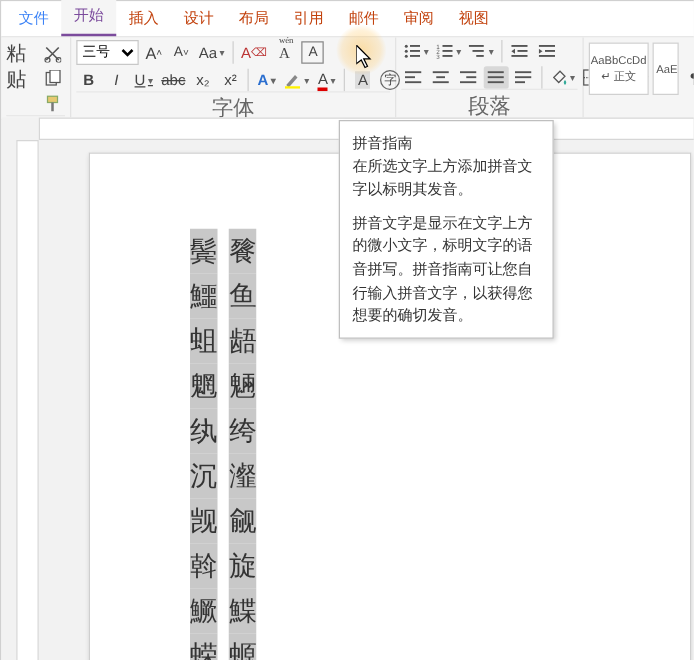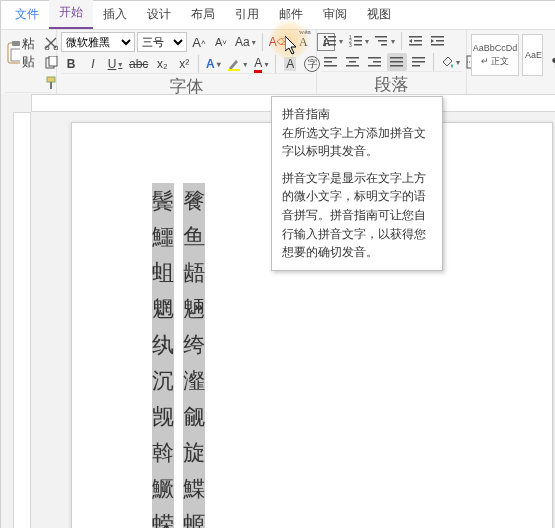--- a/index.html
+++ b/index.html
@@ -1,27 +1,27 @@
 <!DOCTYPE html>
 <html><head>
 <meta charset="utf-8">
 <style>
   html,body{margin:0;padding:0;font-family:"Microsoft YaHei","微软雅黑",sans-serif;font-size:12px;color:#333;background:#fff;overflow:hidden;}
   #frame{width:555px;height:528px;position:relative;background:#f3f3f3;border:1px solid #d0d0d0;}
   .tabs{height:28px;background:#fff;display:flex;align-items:flex-end;border-bottom:1px solid #e0e0e0;padding-left:4px;}
-  .tab{padding:6px 10px;color:#404040;cursor:pointer;}
+  .tab{padding:6px 10px;color:#c2410c;cursor:pointer;}
   .tab.active{color:#7b4b9c;border-bottom:2px solid #7b4b9c;background:#f5f5f5;}
   .ribbon{height:65px;background:#f5f5f5;display:flex;border-bottom:1px solid #d7d7d7;}
   .group{border-right:1px solid #e3e3e3;padding:2px 4px 0 4px;display:flex;flex-direction:column;justify-content:space-between;height:65px;box-sizing:border-box;}
   .group-label{font-size:17px;color:#666;text-align:center;padding:1px 0;border-top:1px solid #e8e8e8;}
   .group-body{flex:1;display:flex;align-items:flex-start;gap:2px;}
   .col{display:flex;flex-direction:column;gap:2px;}
   .row{display:flex;align-items:center;gap:2px;}
   .btn{min-width:16px;height:18px;display:flex;align-items:center;justify-content:center;padding:0 2px;border-radius:2px;cursor:pointer;color:#444;}
-  .big-btn{width:34px;height:42px;display:flex;flex-direction:row;align-items:center;justify-content:center;gap:2px;font-size:13px;color:#444;}
+  .big-btn{width:34px;height:42px;display:flex;flex-direction:column;align-items:center;justify-content:center;gap:2px;font-size:16px;color:#444;}
   .drop::after{content:"▾";font-size:8px;color:#666;margin-left:2px;}
   select.font-select{height:20px;font-size:11px;border:1px solid #c8c8c8;background:#fff;}
   .style-box{width:48px;height:40px;border:1px solid #d0d0d0;background:#fff;display:flex;flex-direction:column;align-items:center;justify-content:center;font-size:9px;color:#555;gap:2px;}
   
   .hl-circle{position:absolute;width:40px;height:40px;border-radius:50%;background:radial-gradient(circle,rgba(255,200,100,.55) 0%,rgba(255,200,100,.25) 55%,rgba(255,200,100,0) 72%);pointer-events:none;z-index:50;}
   .cursor{position:absolute;z-index:60;pointer-events:none;}
   
   .doc-area{position:absolute;top:93px;left:0;right:0;bottom:0;background:#f2f2f2;}
   .ruler-top{position:absolute;top:0;left:30px;right:0;height:16px;background:#fff;border:1px solid #d6d6d6;}
   .ruler-left{position:absolute;top:18px;left:12px;width:16px;bottom:0;background:#fff;border:1px solid #d6d6d6;}
@@ -88,21 +88,20 @@
               </svg>
             </div>
         </div>
       </div>
       <div class="group-label">剪贴板</div>
     </div>
 
     <div class="group" style="width:260px;">
       <div class="group-body col" style="gap:3px;">
         <div class="row">
-          <select class="font-select" style="width:74px;"><option>微软雅黑</option></select>
           <select class="font-select" style="width:50px;"><option>三号</option></select>
           <div class="btn" style="font-size:13px;">A<span style="font-size:8px;vertical-align:super;">˄</span></div>
           <div class="btn" style="font-size:11px;">A<span style="font-size:8px;vertical-align:super;">˅</span></div>
           <div class="btn drop">Aa</div>
           <div class="sep"></div>
           <div class="btn" style="color:#b33;">A<span style="font-size:9px;">⌫</span></div>
           <div class="btn" id="pinyin-btn" style="font-family:serif;">
             <span style="position:relative;"><span style="position:absolute;top:-7px;left:0;font-size:7px;">wén</span>A</span>
           </div>
           <div class="btn">

